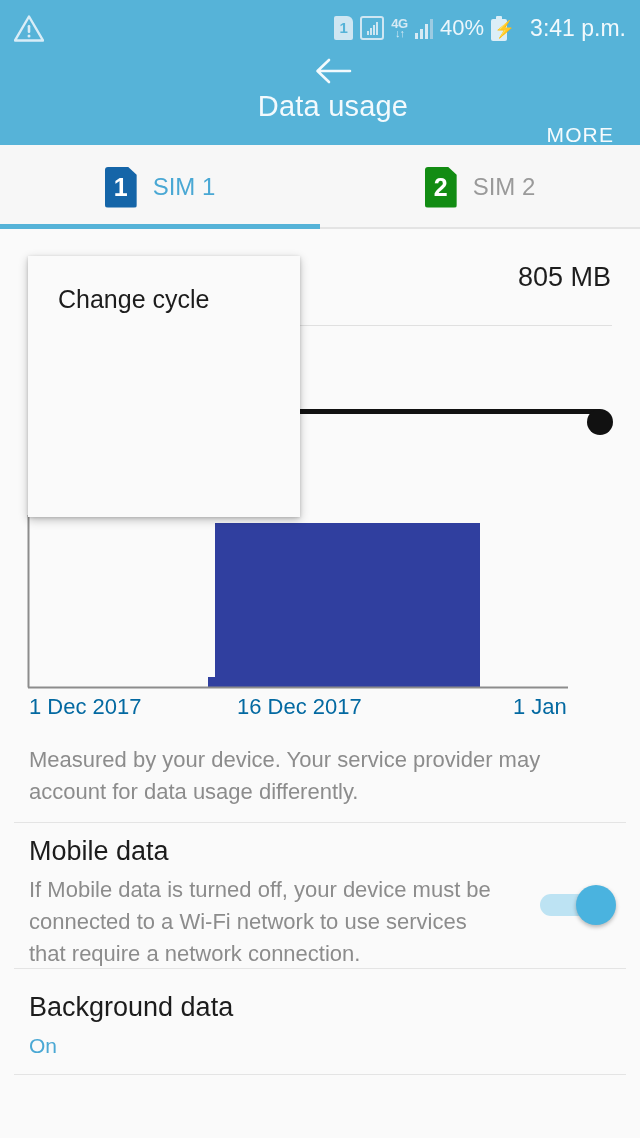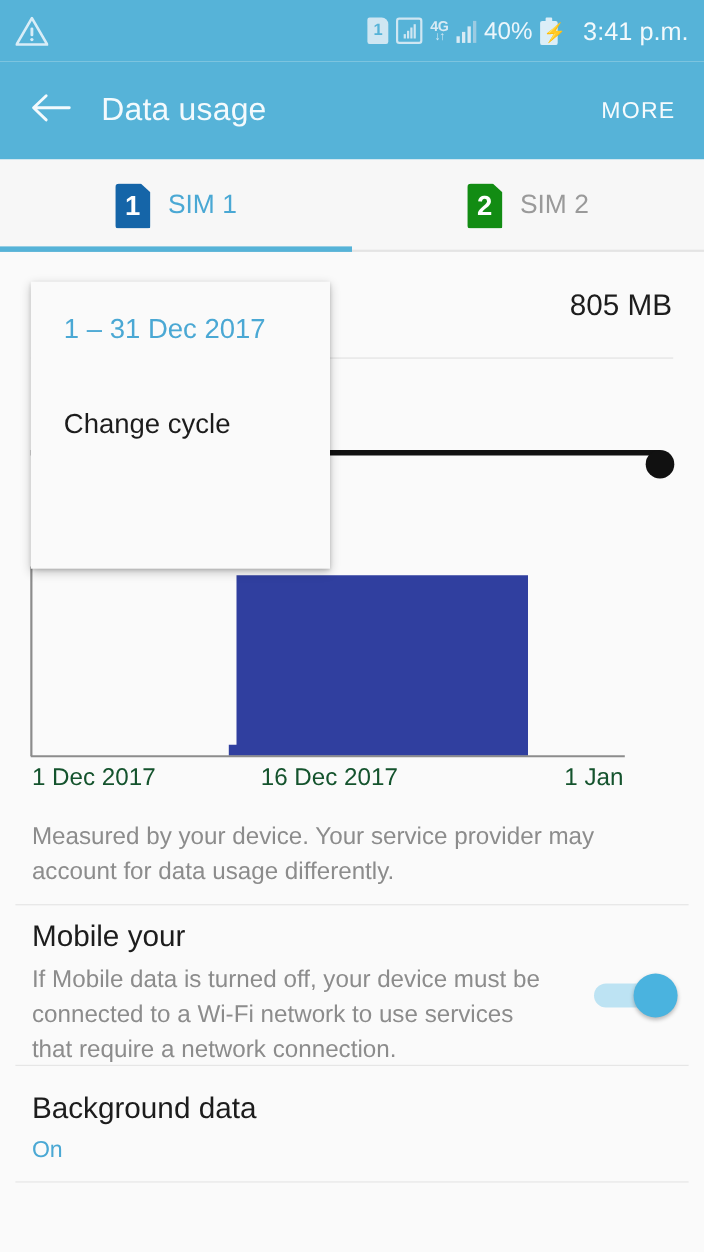--- a/index.html
+++ b/index.html
@@ -59,21 +59,21 @@
   }
   .sb-batt .bolt {
     position: absolute; left: 3px; top: 5px; font-size: 17px; line-height: 17px;
     color: #1c1c1c; font-weight: bold;
   }
   .sb-time { color: #f2f9fc; font-size: 23px; margin-left: 16px; }
 
   
   .actionbar {
     position: absolute; left: 0; top: 56px; width: 640px; height: 89px;
-    background: #56b3d8; display: flex; align-items: center;
+    background: #56b3d8; display: flex; align-items: center; flex-direction: column;
   }
   .back-btn { width: 40px; height: 40px; margin-left: 26px; display: flex; align-items: center; justify-content: center; }
   .ab-title { color: #f3fafd; font-size: 29px; margin-left: 26px; letter-spacing: 0.2px; }
   .ab-more { margin-left: auto; margin-right: 26px; color: #f6fbfd; font-size: 21px; letter-spacing: 1.1px; }
 
   
   .tabs {
     position: absolute; left: 0; top: 145px; width: 640px; height: 84px;
     background: #f7f7f7; display: flex;
   }
@@ -95,21 +95,21 @@
   
   .usage-row {
     position: absolute; left: 0; top: 229px; width: 640px; height: 96px;
     display: flex; align-items: center; justify-content: flex-end;
   }
   .usage-total { font-size: 27px; color: #1d1d1d; margin-right: 29px; }
   .hr-usage { position: absolute; left: 28px; top: 325px; width: 584px; height: 1px; background: #e0e0e0; }
 
   
   .chart { position: absolute; left: 0; top: 325px; width: 640px; height: 400px; }
-  .axis-label { position: absolute; top: 694px; font-size: 22px; color: #14532d; }
+  .axis-label { position: absolute; top: 694px; font-size: 22px; color: #0369a1; }
 
   
   .dropdown {
     position: absolute; left: 28px; top: 256px; width: 272px; height: 261px;
     background: #fafafa;
     box-shadow: 0 3px 9px rgba(0,0,0,0.24), 0 1px 3px rgba(0,0,0,0.16);
     z-index: 40;
   }
   .dd-item {
     height: 87px; display: flex; align-items: center;
@@ -228,30 +228,29 @@
 
       <line x1="28.5" y1="190" x2="28.5" y2="362.5" stroke="#8c8c8c" stroke-width="2"></line>
       <line x1="28" y1="362.5" x2="568" y2="362.5" stroke="#8c8c8c" stroke-width="2"></line>
     </svg>
   </div>
   <div class="axis-label" style="left:29px;">1 Dec 2017</div>
   <div class="axis-label" style="left:237px;">16 Dec 2017</div>
   <div class="axis-label" style="left:513px;">1 Jan</div>
 
   <div class="dropdown">
-    <div class="dd-item selected">1 – 31 Dec 2017</div>
     <div class="dd-item">Change cycle</div>
   </div>
 
   <div class="info-text">Measured by your device. Your service provider may account for data usage differently.</div>
   <div class="hr-info"></div>
 
   <div class="setting" style="top:836px;">
     <div style="padding-left:29px; padding-right:140px;">
-      <div class="setting-title">Mobile your</div>
+      <div class="setting-title">Mobile data</div>
       <div class="setting-sub">If Mobile data is turned off, your device must be connected to a Wi-Fi network to use services that require a network connection.</div>
     </div>
     <div class="switch on" style="left:540px; top:54px;">
       <span class="track"></span>
       <span class="thumb"></span>
     </div>
   </div>
   <div class="divider" style="top:968px;"></div>
 
   <div class="setting" style="top:992px;">

